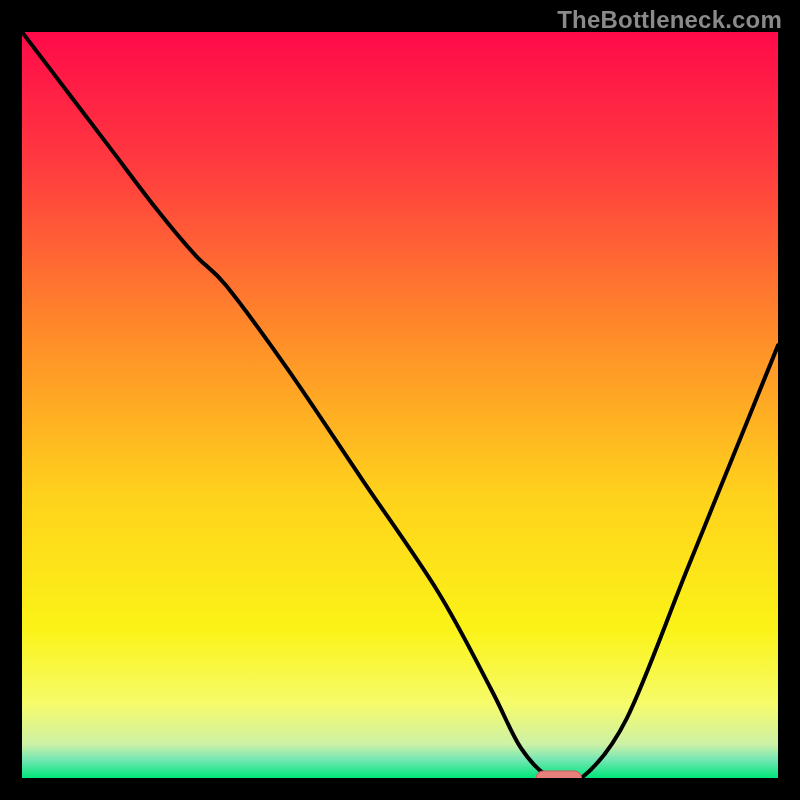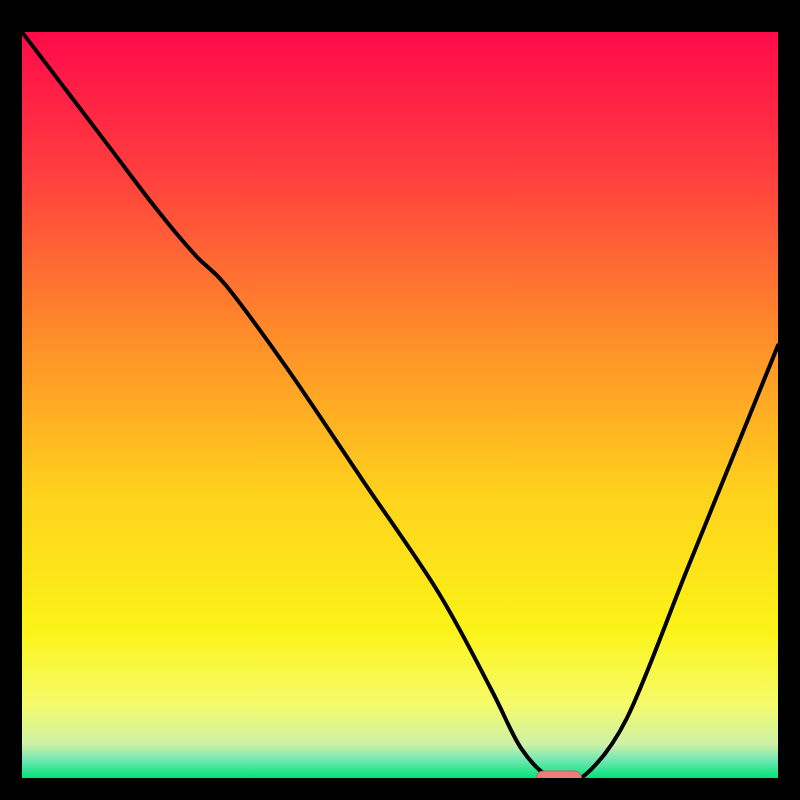--- a/index.html
+++ b/index.html
@@ -61,13 +61,14 @@
 
     <rect x="22" y="32" width="756" height="746" fill="none" stroke="#000" stroke-width="0"></rect>
 
     <g clip-path="url(#plot-clip)">
       <path id="curve-path" fill="none" stroke="#000000" stroke-width="4" stroke-linecap="round" stroke-linejoin="round" d="M 22.0 32.0 C 29.6 41.9, 52.2 71.8, 67.4 91.7 C 82.5 111.6, 97.6 131.5, 112.7 151.4 C 127.8 171.3, 144.2 193.6, 158.1 211.0 C 171.9 228.4, 184.5 243.4, 195.9 255.8 C 207.2 268.2, 211.0 267.0, 226.1 285.6 C 241.2 304.3, 263.9 335.4, 286.6 367.7 C 309.3 400.0, 337.0 442.3, 362.2 479.6 C 387.4 516.9, 416.4 556.7, 437.8 591.5 C 459.2 626.3, 476.9 662.4, 490.7 688.5 C 504.6 714.6, 510.9 733.2, 521.0 748.2 C 531.0 763.1, 541.1 773.0, 551.2 778.0 C 561.3 783.0, 568.8 787.9, 581.4 778.0 C 594.0 768.1, 609.2 753.1, 626.8 718.3 C 644.4 683.5, 667.1 618.9, 687.3 569.1 C 707.4 519.4, 732.6 457.2, 747.8 419.9 C 762.9 382.6, 773.0 357.8, 778.0 345.3"></path>
 
       <rect id="marker-rect" rx="7" ry="7" height="14" x="536.1" width="45.4" y="771.0" fill="#e77f7c" stroke="#cc5a5a" stroke-width="1"></rect>
     </g>
   </svg>
 
+  <div class="watermark">TheBottleneck.com</div>
 </div>
 
 </body></html>

